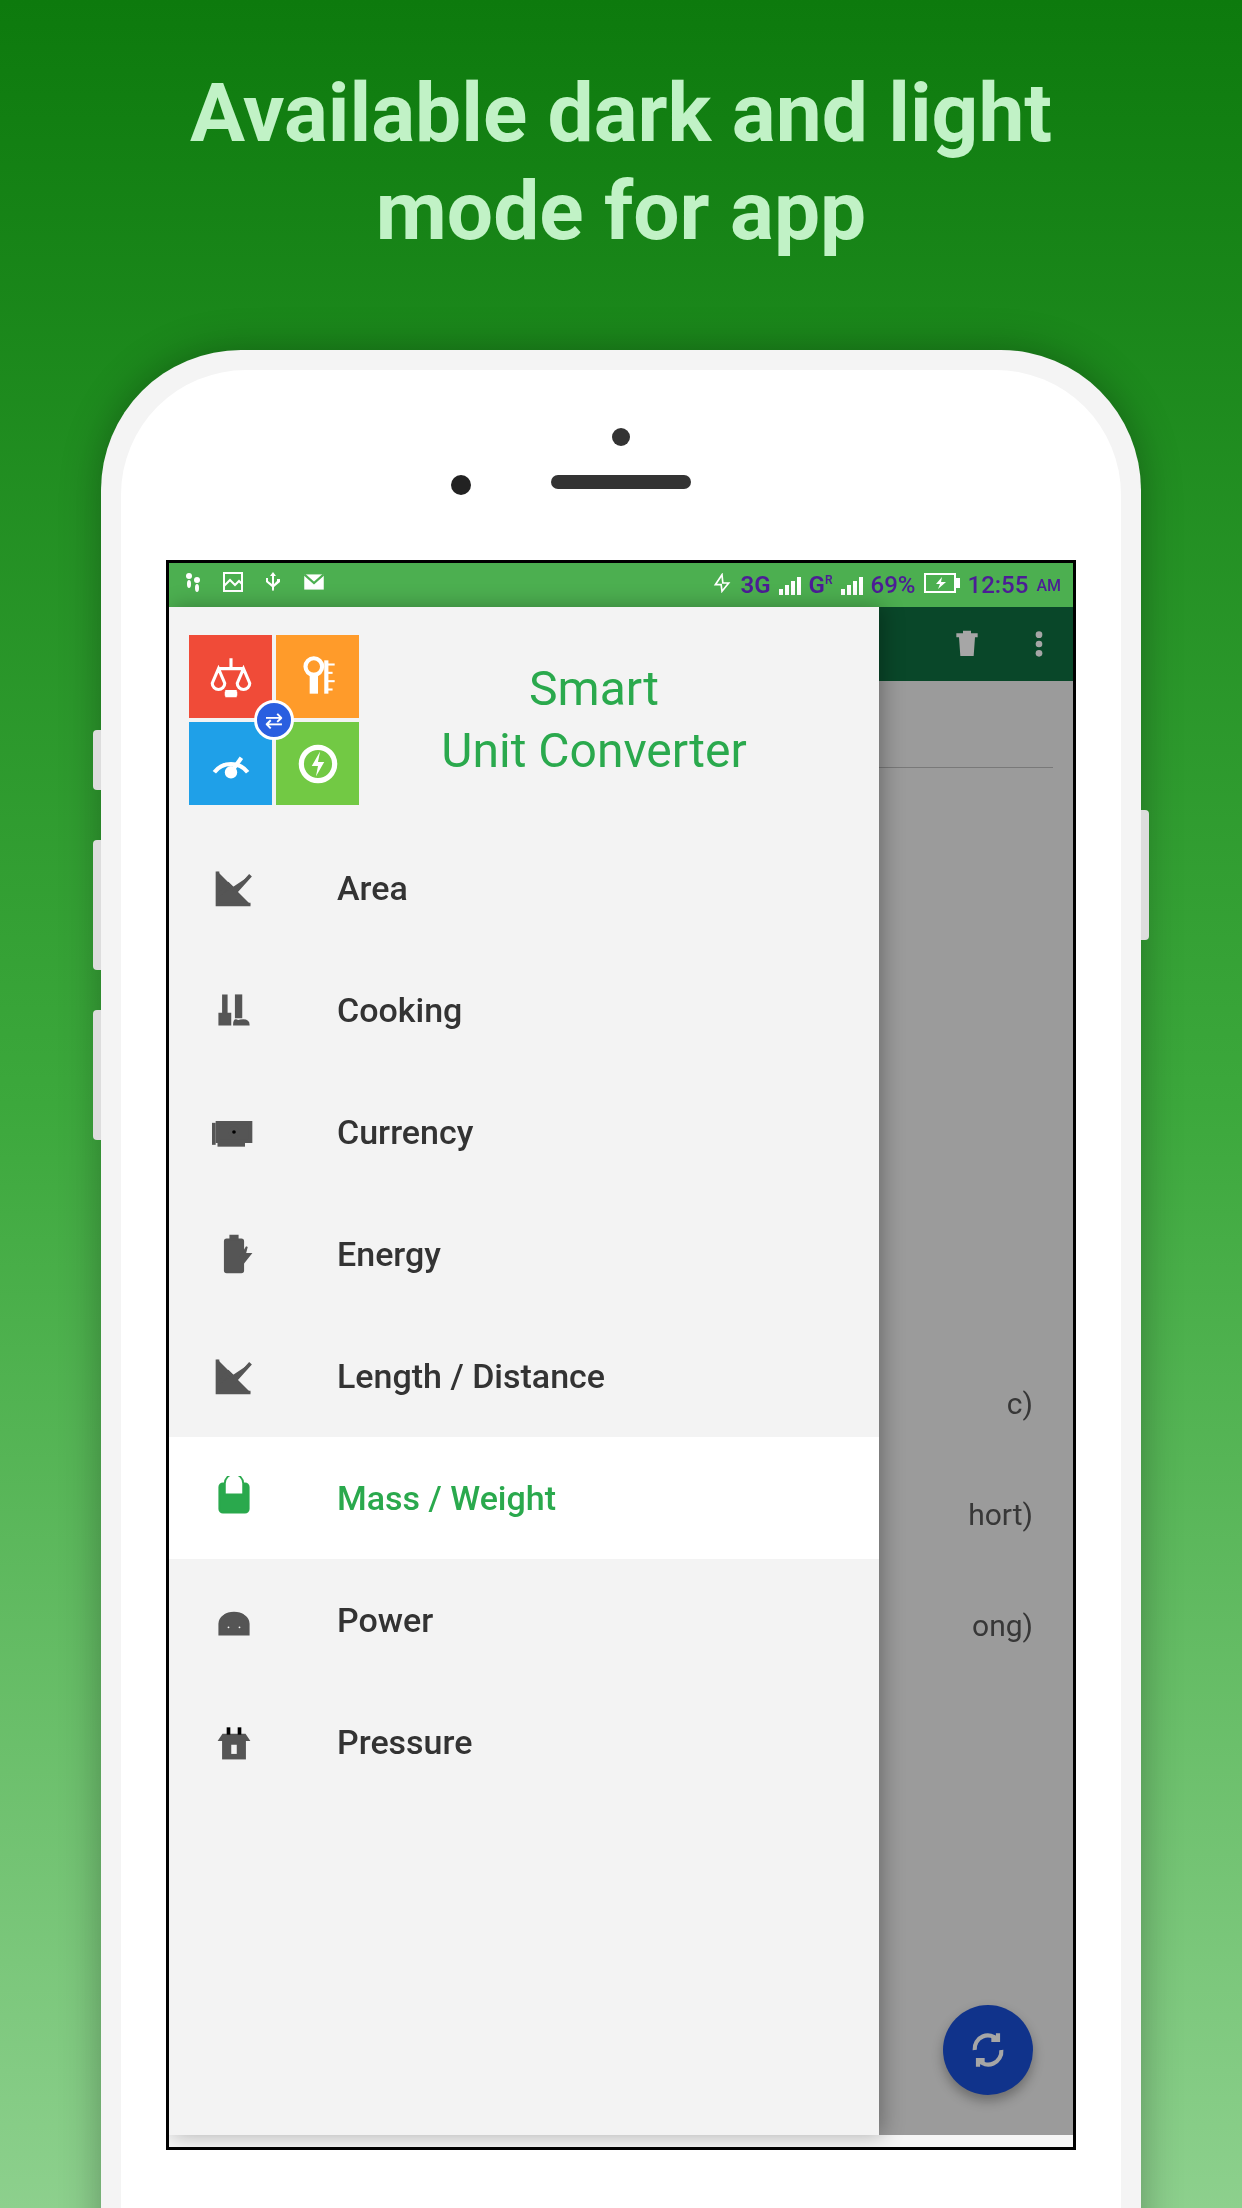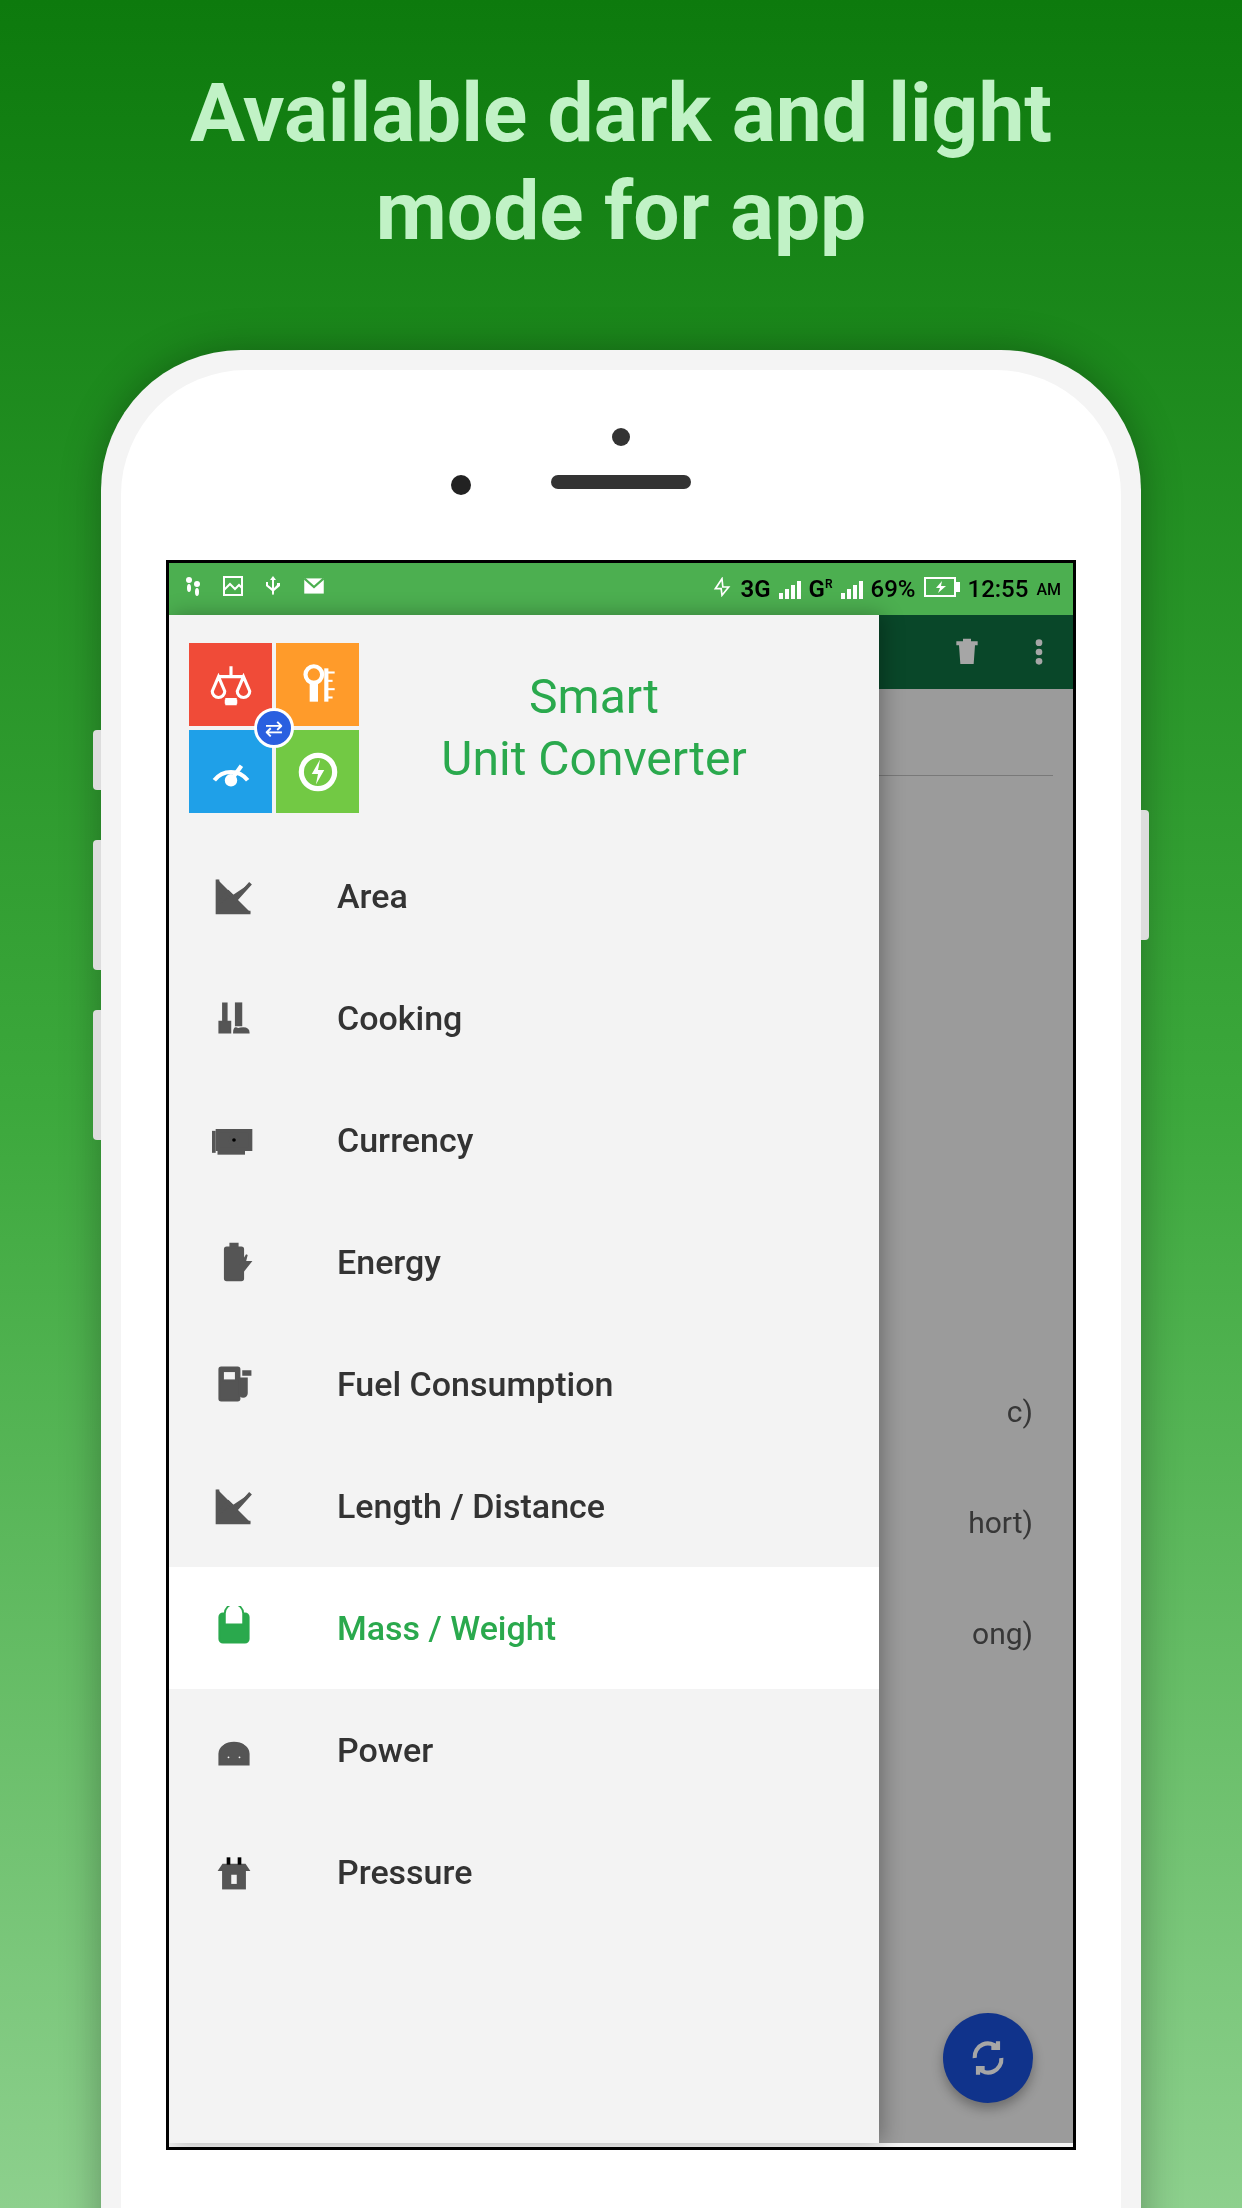--- a/index.html
+++ b/index.html
@@ -72,26 +72,26 @@
 
 .screen {
   position: absolute;
   top: 190px; left: 45px;
   width: 910px; height: 1590px;
   background: #f5f5f5;
   border: 3px solid #000;
   overflow: hidden;
 }
 .status-bar {
-  height: 52px;
+  height: 44px;
   background: #4caf50;
   display: flex;
   align-items: center;
   padding: 11px 12px;
-  color: #000000;
+  color: #4c1d95;
   font-size: 24px;
 }
 .status-left { display: flex; align-items: center; gap: 16px; }
 .status-left span { font-size: 26px; }
 .status-right { margin-left: auto; display: flex; align-items: center; gap: 8px; font-weight: 500; }
 .status-right .nettext { font-size: 24px; font-weight: 600; }
 .status-right .sup { font-size: 12px; vertical-align: super; }
 
 .main-area {
   position: relative;
@@ -392,31 +392,20 @@
                   <svg viewBox="0 0 24 24" fill="currentColor">
                     <rect x="7" y="4" width="10" height="18" rx="1"></rect>
                     <rect x="10" y="2" width="4" height="2"></rect>
                     <path d="M19 8 L16 13 L18 13 L17 17 L21 12 L18 12 Z"></path>
                   </svg>
                 </div>
                 <div class="item-label">Energy</div>
               </div>
               <div class="drawer-item">
                 <div class="item-icon">
-                  <svg viewBox="0 0 24 24" fill="currentColor">
-                    <rect x="4" y="3" width="11" height="18" rx="1"></rect>
-                    <rect x="6" y="5" width="7" height="5" fill="#f3f3f3"></rect>
-                    <path d="M15 9 L19 9 L19 17 A2 2 0 0 1 15 17 Z"></path>
-                    <rect x="17" y="5" width="4" height="2"></rect>
-                  </svg>
-                </div>
-                <div class="item-label">Fuel Consumption</div>
-              </div>
-              <div class="drawer-item">
-                <div class="item-icon">
                   <svg viewBox="0 0 24 24" fill="none" stroke="currentColor" stroke-width="2">
                     <polyline points="3,3 3,21 21,21"></polyline>
                     <polyline points="3,17 9,10 13,14 21,5"></polyline>
                   </svg>
                 </div>
                 <div class="item-label">Length / Distance</div>
               </div>
               <div class="drawer-item active">
                 <div class="item-icon">
                   <svg viewBox="0 0 24 24" fill="currentColor">

